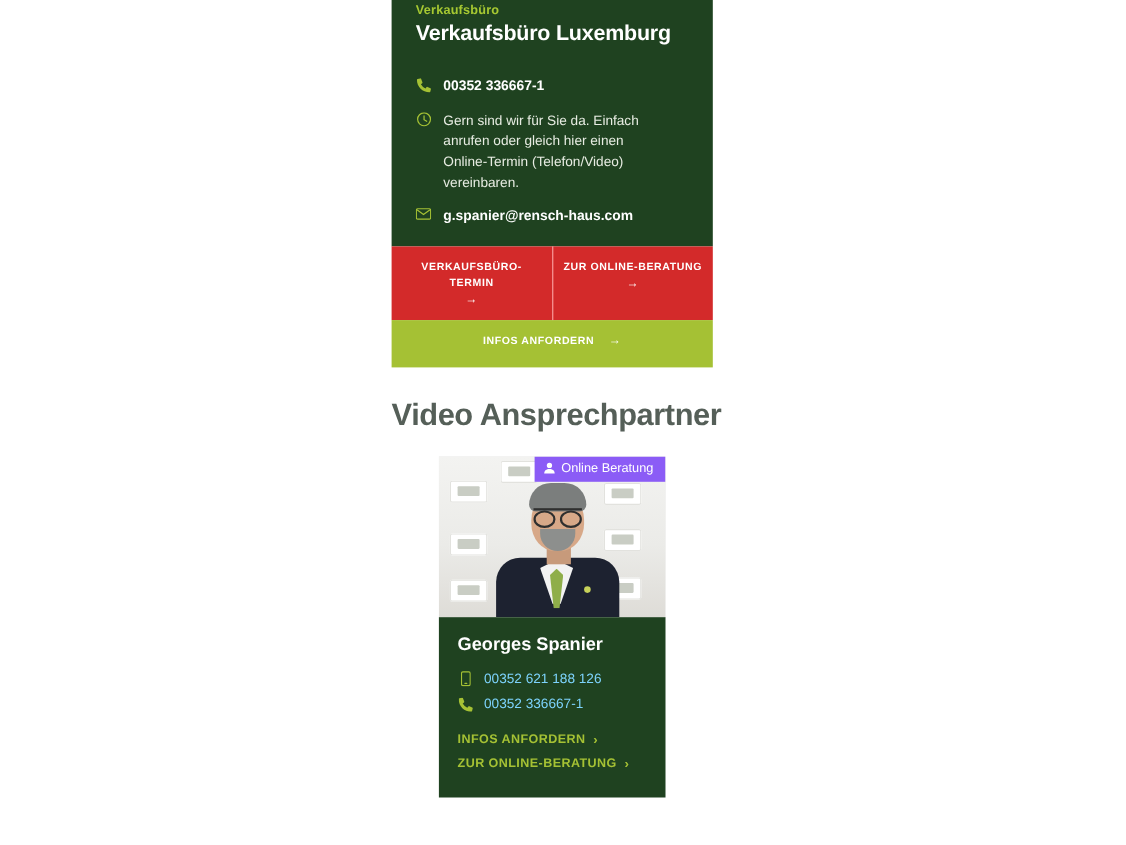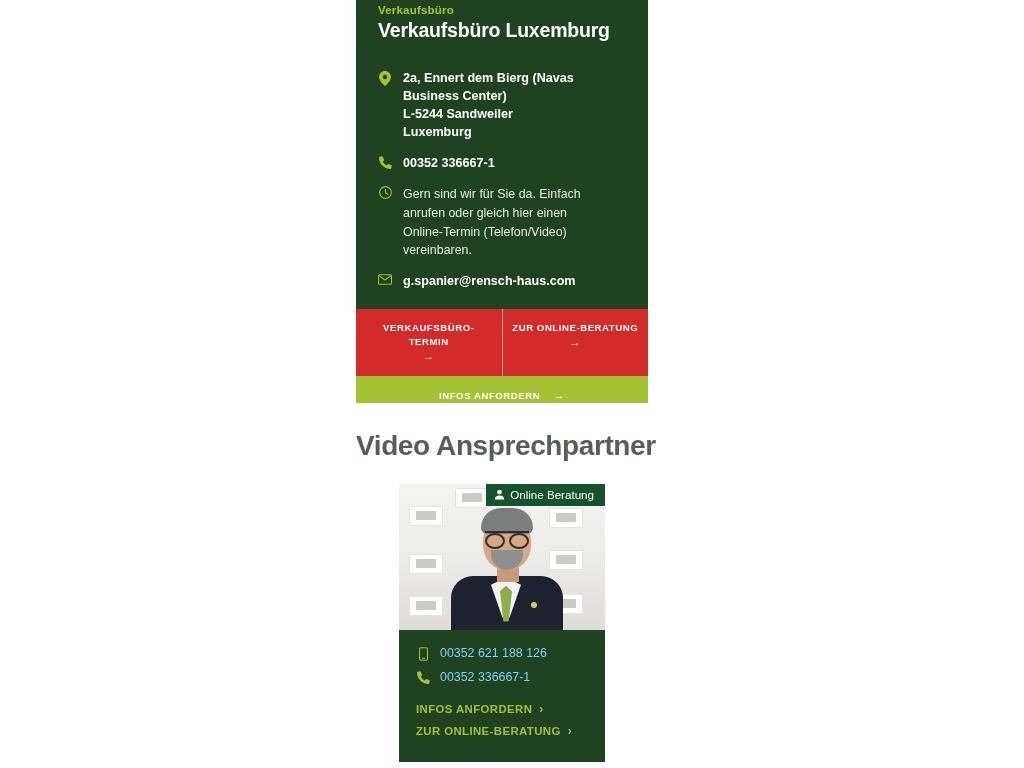--- a/index.html
+++ b/index.html
@@ -88,21 +88,21 @@
     letter-spacing: .55px;
     line-height: 1.5;
   }
   .cta-red > div:first-child { border-right: 1px solid #fca5a5; }
   .arrow { display: block; font-size: 11px; line-height: 1.1; margin-top: 1px; }
 
   
   .cta-green {
     background: #a5c134;
     text-align: center;
-    padding: 13px 8px 2px;
+    padding: 13px 8px 18px;
     color: #ffffff;
     font-size: 9.6px;
     font-weight: bold;
     letter-spacing: .55px;
   }
   .cta-green .inline-arrow { margin-left: 10px; font-size: 11px; }
 
   
   .section-heading {
     color: #555f58;
@@ -124,21 +124,21 @@
     position: relative;
     width: 206px;
     height: 146px;
     overflow: hidden;
     background: #e8e8e6;
   }
   .badge {
     position: absolute;
     right: 0;
     top: 0;
-    background: #14532d;
+    background: #8b5cf6;
     color: #ffffff;
     font-size: 11.6px;
     padding: 5px 11px 6px 8px;
     display: flex;
     align-items: center;
     gap: 5px;
     line-height: 1;
   }
   .badge svg { display: block; }
 
@@ -270,33 +270,20 @@
 </head>
 <body>
 
 <div class="page">
   <div class="column">
 
     <div class="office">
       <div class="office-eyebrow">Verkaufsbüro</div>
       <div class="office-title">Verkaufsbüro Luxemburg</div>
 
-      <div class="info-row">
-        <span class="info-ico">
-          <svg width="12" height="15" viewBox="0 0 12 15">
-              <path d="M6 0C2.7 0 0 2.7 0 6c0 4.2 6 9 6 9s6-4.8 6-9c0-3.3-2.7-6-6-6zm0 8.2A2.2 2.2 0 1 1 6 3.8a2.2 2.2 0 0 1 0 4.4z" fill="#a5c134"></path>
-            </svg>
-        </span>
-        <div class="info-text">
-          <span>2a, Ennert dem Bierg (Navas</span><br>
-          <span>Business Center)</span><br>
-          <span>L-5244 Sandweiler</span><br>
-          <span>Luxemburg</span>
-        </div>
-      </div>
 
       <div class="info-row">
         <span class="info-ico">
           <svg width="13" height="13" viewBox="0 0 14 14">
               <path d="M13.3 9.9l-2.9-1.3a.8.8 0 0 0-.9.2l-1.1 1.3A9.6 9.6 0 0 1 3.9 6l1.3-1a.8.8 0 0 0 .2-.9L4.1.7A.8.8 0 0 0 3.2.3L.7.9A.8.8 0 0 0 0 1.7C0 8.5 5.5 14 12.3 14a.8.8 0 0 0 .8-.6l.6-2.5a.8.8 0 0 0-.4-1z" fill="#a5c134"></path>
             </svg>
         </span>
         <div class="info-text">00352 336667-1</div>
       </div>
 
@@ -370,20 +357,21 @@
             <svg width="11" height="11" viewBox="0 0 12 12">
                 <circle cx="6" cy="3.4" r="2.6" fill="#ffffff"></circle>
                 <path d="M0.8 11.4c0-2.9 2.3-4.4 5.2-4.4s5.2 1.5 5.2 4.4z" fill="#ffffff"></path>
               </svg>
           </span>
           <span>Online Beratung</span>
         </div>
       </div>
 
       <div class="card-body">
+        <div class="card-name">Georges Spanier</div>
 
         <div class="card-row">
           <span class="info-ico">
             <svg width="9" height="14" viewBox="0 0 10 15">
                 <rect x="0.6" y="0.6" width="8.8" height="13.8" rx="1.4" fill="none" stroke="#a5c134" stroke-width="1.2"></rect>
                 <rect x="3.4" y="11.6" width="3.2" height="1.2" rx="0.6" fill="#a5c134"></rect>
               </svg>
           </span>
           <span class="txt">00352 621 188 126</span>
         </div>

